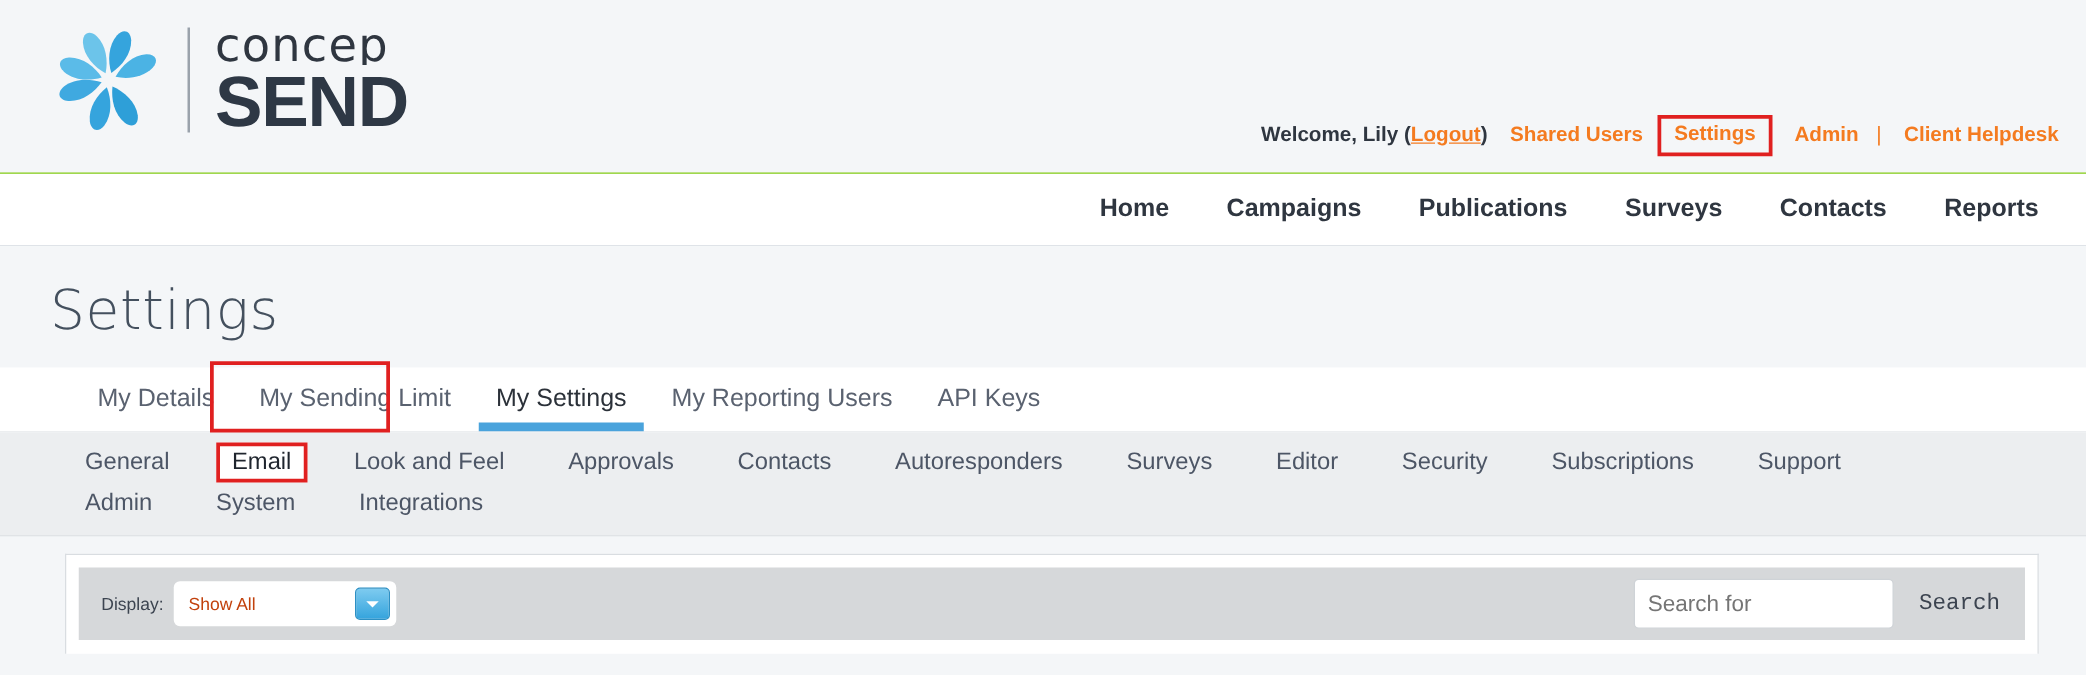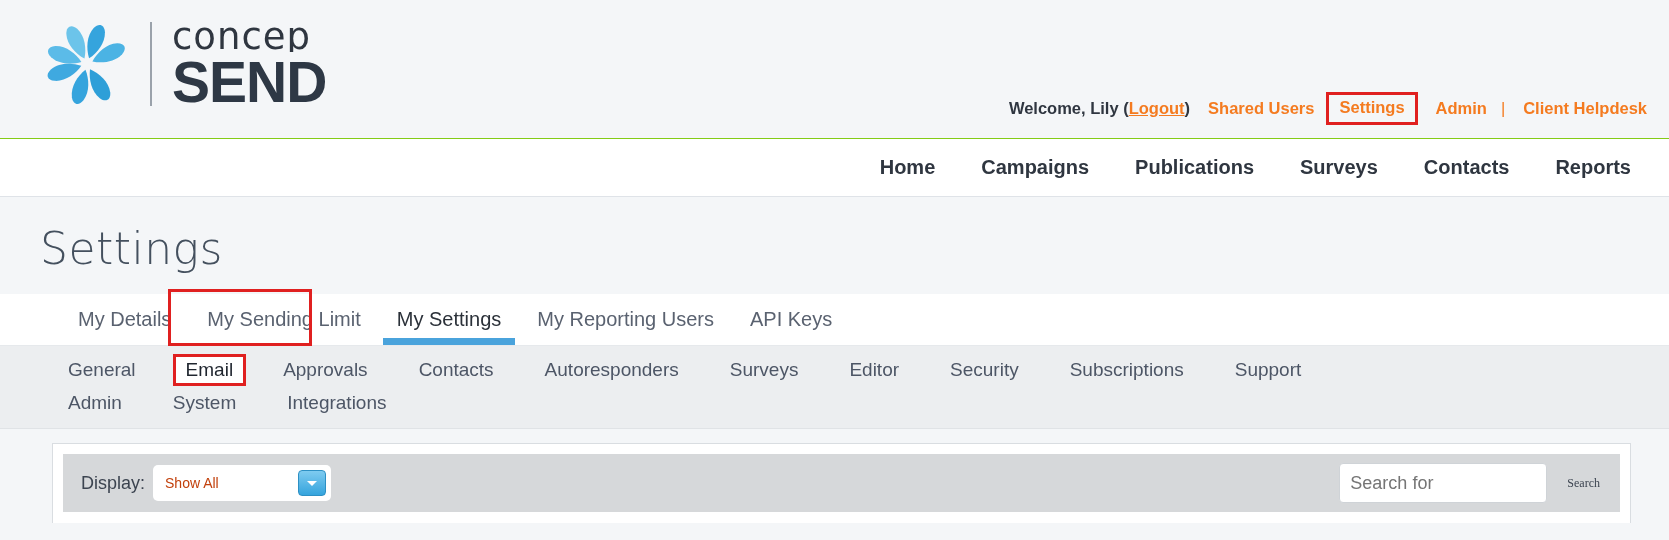--- a/index.html
+++ b/index.html
@@ -201,21 +201,21 @@
     padding: 10px;
   }
   .toolbar {
     background: #d6d8da;
     height: 58px;
     display: flex;
     align-items: center;
     padding: 0 14px 0 18px;
   }
   .display-label {
-    font-size: 18px;
+    font-size: 14px;
     color: #3c4450;
     margin-right: 8px;
   }
   .select-box {
     background: #ffffff;
     border-radius: 5px;
     width: 178px;
     height: 36px;
     display: flex;
     align-items: center;
@@ -243,26 +243,26 @@
     border: 1px solid #cfd3d7;
     border-radius: 4px;
     background: #fff;
     font-size: 18px;
     color: #8a9099;
     padding: 0 10px;
     font-family: "Liberation Sans", sans-serif;
   }
   .search-btn {
     margin-left: 14px;
-    font-size: 12px;
+    font-size: 18px;
     color: #3c4450;
     background: transparent;
     border: none;
     cursor: pointer;
-    font-family: Liberation Serif, serif;
+    font-family: Liberation Mono, monospace;
   }
 </style>
 </head>
 <body>
 
 <div class="topbar">
 
   <div class="logo-wrap">
     <div class="logo-mark">
       <svg width="98" height="92" viewBox="0 0 98 92" aria-hidden="true">
@@ -315,20 +315,21 @@
     <div class="ptab active">My Settings</div>
     <div class="ptab">My Reporting Users</div>
     <div class="ptab">API Keys</div>
     <div class="ptab-hl" style="left:168px; top:-5px; width:144px; height:57px;"></div>
   </div>
 
   <div class="tabs-secondary">
     <div class="srow">
       <div class="stab">General</div>
       <div class="stab boxed">Email</div>
+      <div class="stab">Look and Feel</div>
       <div class="stab">Approvals</div>
       <div class="stab">Contacts</div>
       <div class="stab">Autoresponders</div>
       <div class="stab">Surveys</div>
       <div class="stab">Editor</div>
       <div class="stab">Security</div>
       <div class="stab">Subscriptions</div>
       <div class="stab">Support</div>
     </div>
     <div class="srow">

